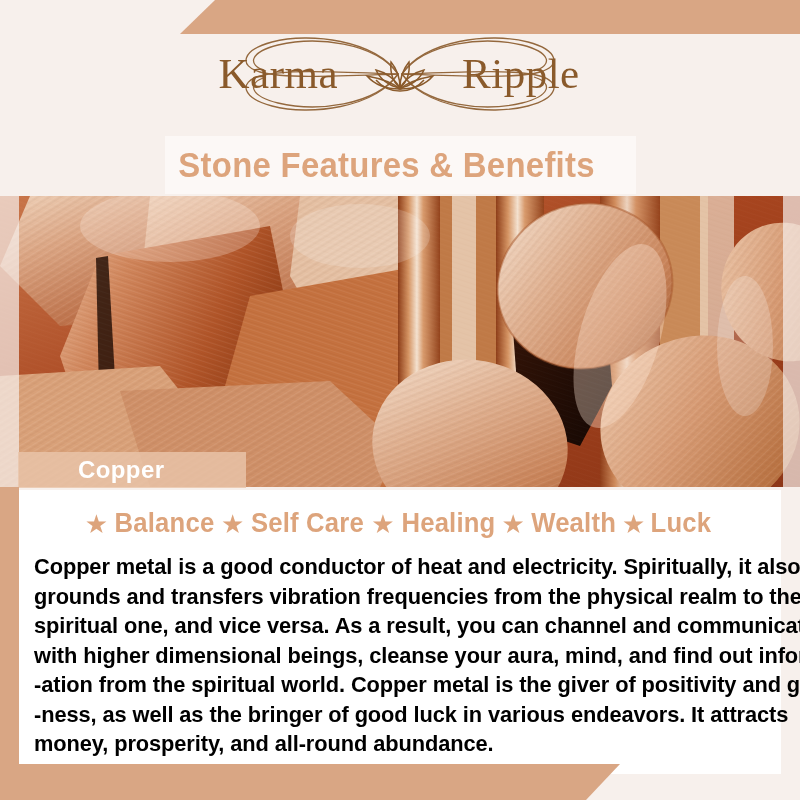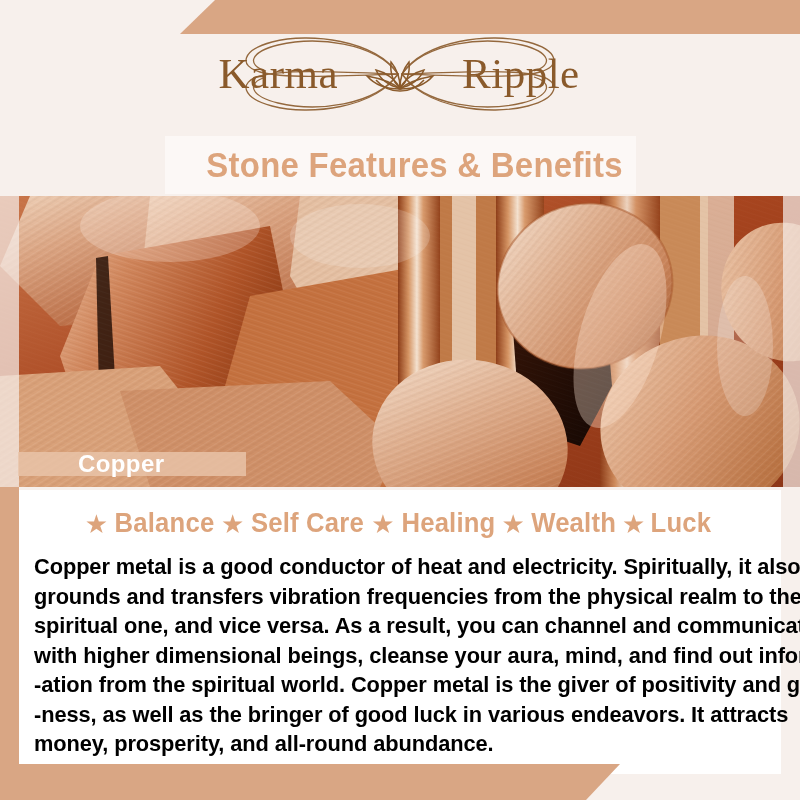--- a/index.html
+++ b/index.html
@@ -59,21 +59,21 @@
     font-size:43px;
     fill:#8a5a2b;
     letter-spacing:0.5px;
   }
 
   
   .title-banner {
     position:absolute;
     top:136px; left:165px; width:471px; height:58px;
     background:#fcf8f6;
-    display:flex; align-items:center; justify-content:flex-end;
+    display:flex; align-items:center; justify-content:flex-start;
   }
   .title-text {
     font-family:"Liberation Sans Narrow","Liberation Sans", sans-serif;
     font-weight:bold;
     font-size:35px;
     color:#dda47c;
     letter-spacing:0.3px;
     transform:scaleX(0.94);
     white-space:nowrap;
   }
@@ -94,21 +94,21 @@
   }
   .photo-overlay-right {
     position:absolute;
     top:196px; right:0; width:17px; height:291px;
     background:rgba(247,240,236,0.70);
   }
 
   
   .copper-band {
     position:absolute;
-    top:452px; left:18px; width:228px; height:24px;
+    top:452px; left:18px; width:228px; height:36px;
     background:rgba(233,197,170,0.82);
     display:flex; align-items:center;
   }
   .copper-label {
     margin-left:60px;
     font-family:"Liberation Sans", sans-serif;
     font-weight:bold;
     font-size:24px;
     color:#ffffff;
     letter-spacing:0.4px;

